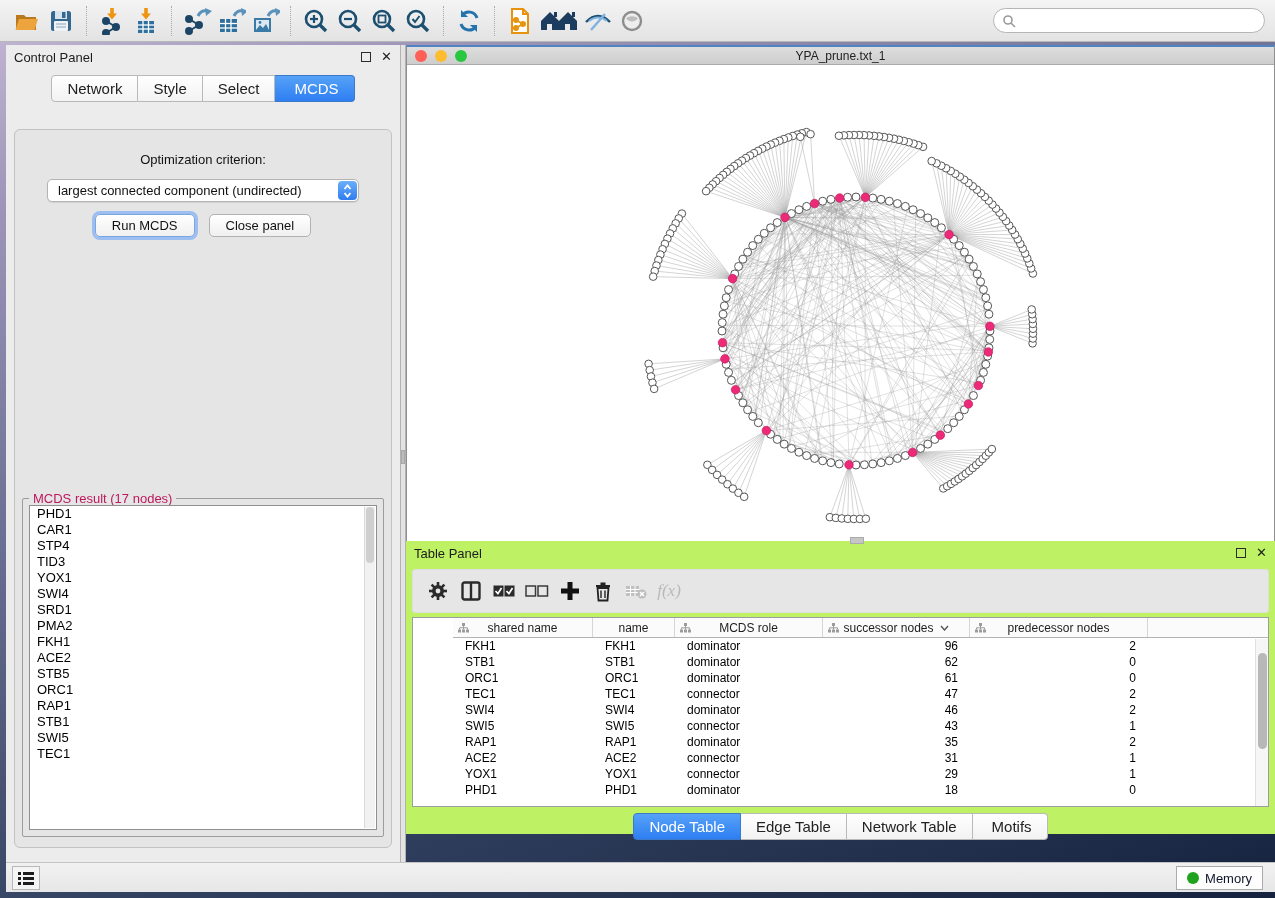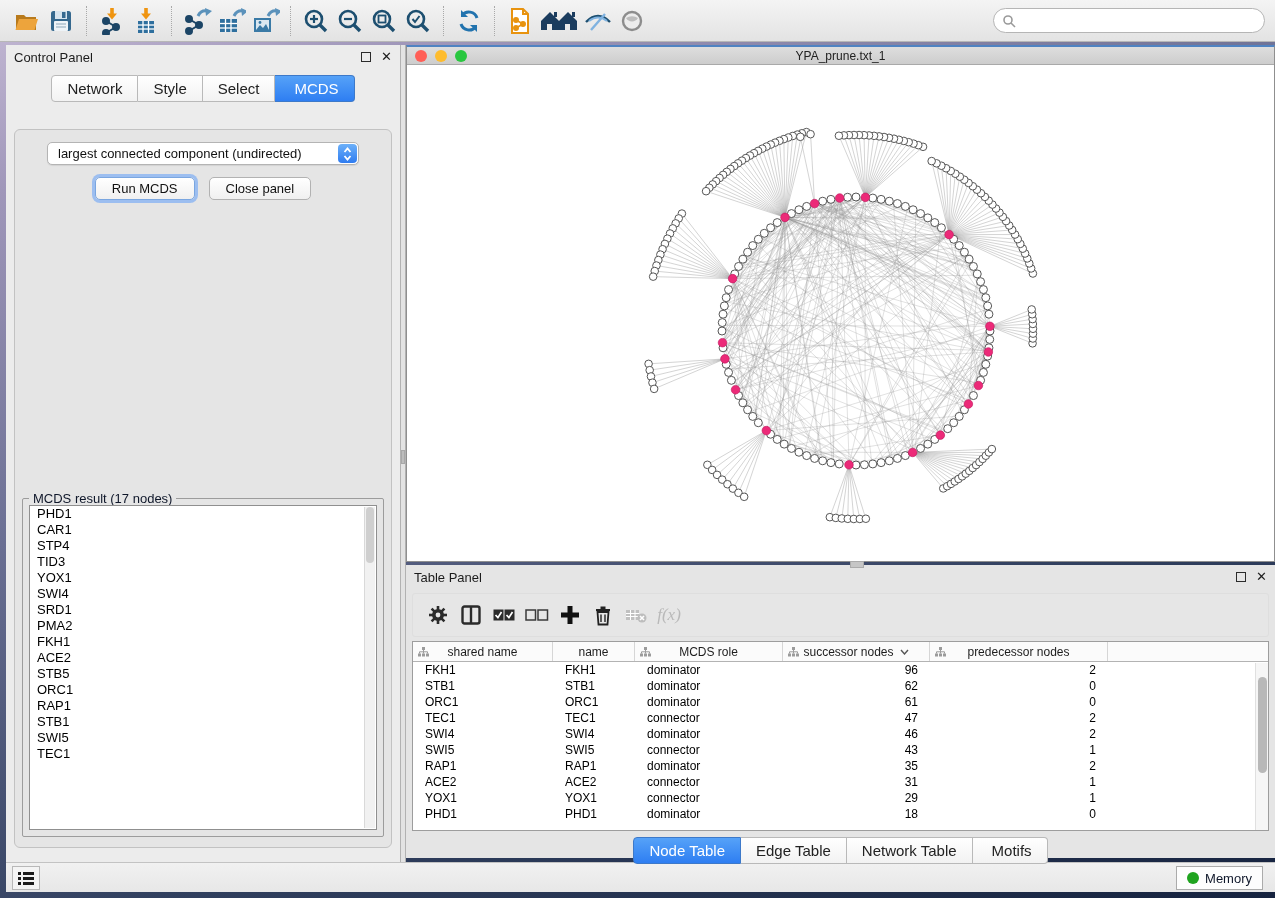--- a/index.html
+++ b/index.html
@@ -40,21 +40,21 @@
     display:flex; align-items:center; padding:0 26px 0 10px; box-shadow:0 1px 1px rgba(0,0,0,.08); }
   .combo .stepper { position:absolute; right:1px; top:1px; bottom:1px; width:19px; border-radius:4px;
     background:linear-gradient(#6cb0f9,#2f7cf0); display:flex; flex-direction:column;
     align-items:center; justify-content:center; gap:1px; }
   .btn-row { display:flex; justify-content:center; gap:14px; margin-top:12px; }
   .mac-btn { font-size:13px; color:#111; padding:3px 16px; background:linear-gradient(#ffffff,#f0f0f0);
     border:1px solid #b2b2b2; border-radius:5px; }
   .mac-btn.focused { box-shadow:0 0 0 3px rgba(96,158,250,.55); border-color:#7aa6e0; }
   .result-group { position:absolute; left:7px; right:7px; top:368px; bottom:10px;
     border:1px solid #9c9c9c; border-radius:2px; }
-  .result-legend { position:absolute; top:-8px; left:6px; background:#e5e5e5; padding:0 4px; font-size:13px; color:#0f172a; }
+  .result-legend { position:absolute; top:-8px; left:6px; background:#e5e5e5; padding:0 4px; font-size:13px; color:#be185d; }
   .result-list { position:absolute; inset:6px; border:1px solid #8f8f8f; background:#fff; overflow:hidden; }
   .result-item { font-size:13px; line-height:16px; padding-left:7px; color:#000; }
   .result-scroll { position:absolute; top:1px; bottom:1px; right:1px; width:11px; background:#f1f1f1; border-left:1px solid #d9d9d9; }
   .result-scroll .thumb { position:absolute; top:0; left:1px; width:8px; height:56px; background:#cicici; background:#cfcfcf; border-radius:4px; }
 
   
   .vsplit { position:absolute; left:400px; top:45px; width:6px; height:817px; background:#e3e3e3;
     border-left:1px solid #b2b2b2; border-right:1px solid #b2b2b2; }
   .vsplit .grip { position:absolute; left:0; right:0; top:405px; height:14px; background:#bdbdbd; border:1px solid #a8a8a8; }
 
@@ -66,26 +66,26 @@
   .lights { display:flex; gap:8px; margin-left:8px; }
   .light { width:12px; height:12px; border-radius:50%; }
   .net-title .title-text { position:absolute; left:0; right:0; text-align:center; font-size:12px; color:#222; }
   .net-canvas { position:absolute; left:0; top:20px; right:0; bottom:0; background:#fff; }
   .edge    { stroke:#8f8f8f; stroke-opacity:.36; stroke-width:.75; }
   .fanedge { stroke:#979797; stroke-opacity:.55; stroke-width:.75; }
   .wnode   { fill:#fff; stroke:#565656; stroke-width:1; }
   .hub     { fill:#EC2A78; stroke:#c0125c; stroke-width:.6; }
 
   
-  .table-panel { position:absolute; left:406px; top:565px; width:869px; height:293px; background:#e5e5e5; }
+  .table-panel { position:absolute; left:406px; top:541px; width:869px; height:293px; background:#bef264; }
   .tp-toolbar { margin:4px 6px 0; height:44px; background:#e6e6e6; border:1px solid #dedede; border-radius:3px;
     display:flex; align-items:center; gap:7px; padding:0 12px; }
   .tp-icon { display:flex; align-items:center; justify-content:center; width:26px; height:26px; }
   .fx { font-family:"Liberation Serif","DejaVu Serif",serif; font-style:italic; font-size:17px; color:#b9b9b9; }
-  .grid-table { position:absolute; left:6px; right:6px; top:76px; height:190px; background:#fff; border:1px solid #9d9d9d; overflow:hidden; }
+  .grid-table { position:absolute; left:6px; right:6px; top:76px; height:190px; background:#fff; border:1px solid #9d9d9d; overflow:hidden;padding-left:40px; }
   .thead { display:grid; grid-template-columns:140px 82px 148px 147px 178px 1fr; height:20px;
     background:#fbfbfb; border-bottom:1px solid #b3b3b3; }
   .th { position:relative; display:flex; align-items:center; justify-content:center;
     font-size:12px; color:#1d1d1d; border-right:1px solid #d6d6d6; }
   .th:last-child, .th.filler { border-right:none; }
   .th .tree { position:absolute; left:5px; top:5px; }
   .th .sort { margin-left:6px; }
   .trow { display:grid; grid-template-columns:140px 82px 148px 147px 178px 1fr; height:16px; }
   .td { font-size:12px; color:#000; line-height:16px; padding-left:12px; white-space:nowrap; }
   .td.num { text-align:right; padding-right:12px; padding-left:0; }
@@ -280,20 +280,21 @@
       <span class="close-btn">✕</span>
     </span>
   </div>
   <div class="seg-tabs" id="ctrl-tabs">
       <div class="seg-tab">Network</div>
       <div class="seg-tab">Style</div>
       <div class="seg-tab">Select</div>
       <div class="seg-tab active">MCDS</div>
     </div>
   <div class="ctrl-frame">
+    <div class="opt-label">Optimization criterion:</div>
     <div class="combo">
       <span>largest connected component (undirected)</span>
       <span class="stepper">
         <svg width="9" height="14" viewBox="0 0 9 14">
             <path d="M1.5 5 L4.5 1.5 L7.5 5" stroke="#fff" stroke-width="1.8" fill="none"></path>
             <path d="M1.5 9 L4.5 12.5 L7.5 9" stroke="#fff" stroke-width="1.8" fill="none"></path>
           </svg>
       </span>
     </div>
     <div class="btn-row">

